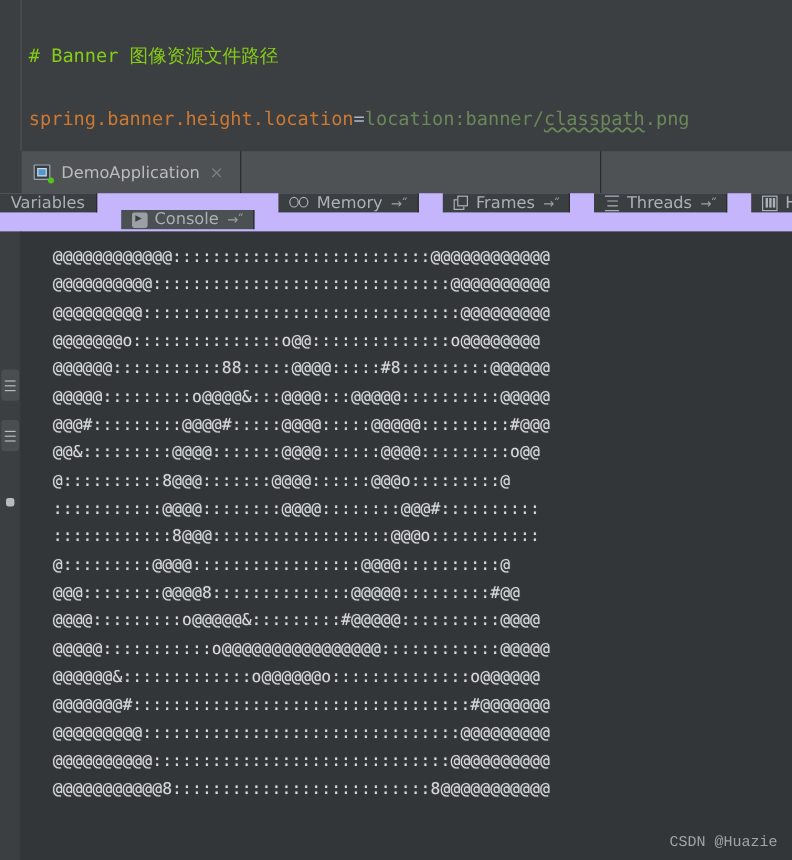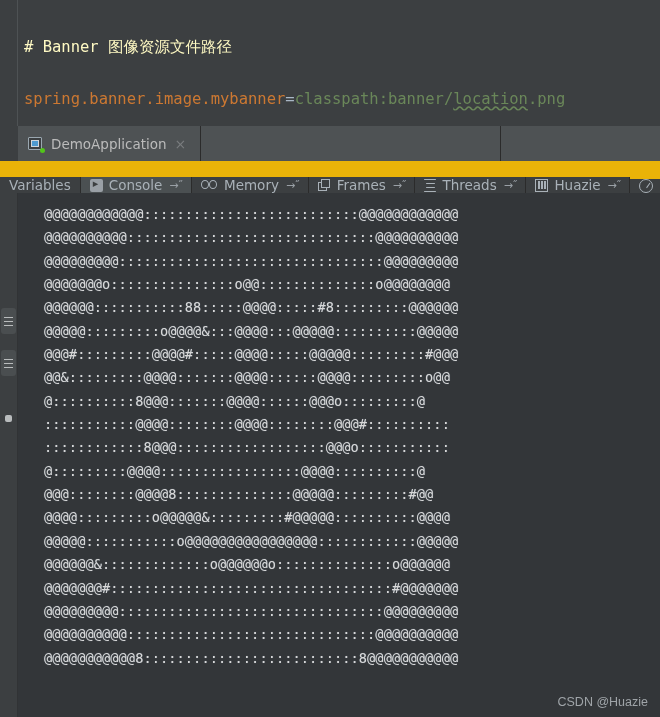--- a/index.html
+++ b/index.html
@@ -27,21 +27,21 @@
     background: #3c3f41;
     border-right: 1px solid #4e5254;
   }
   .editor-lines {
     position: absolute; left: 24px; top: 8px;
     font-family: "DejaVu Sans Mono", "Liberation Mono", monospace;
     font-size: 15.5px;
     line-height: 26px;
     white-space: pre;
   }
-  .tok-comment { color: #fef9c3; }
+  .tok-comment { color: #84cc16; }
   .tok-key     { color: #cc7832; }
   .tok-eq      { color: #a9b7c6; }
   .tok-val     { color: #6a8759; }
   .tok-num     { color: #6897bb; }
   .squiggle {
     text-decoration: underline wavy #6a8759;
     text-decoration-skip-ink: none;
   }
 
   
@@ -98,22 +98,22 @@
     background: #4e5254;
   }
   .tabstrip-sep {
     position: absolute; left: 500px; top: 0; width: 1px; height: 35px;
     background: #2b2b2b;
   }
 
   
   .dbgtabs {
     position: absolute; left: 0; top: 35px; width: 660px; height: 32px;
-    background: #eab308;
-    display: flex; align-items: flex-end;
+    background: #c4b5fd;
+    display: flex; align-items: flex-start; gap: 20px;
   }
   .dbgtab {
     display: flex; align-items: center;
     padding: 0 9px;
     color: #a9b1b8; font-size: 13.5px;
     border-right: 1px solid #2b2b2b;
     white-space: nowrap;
     background: #3c3f41;
   }
   .dbgtab.active { background: #4b5052; margin-top: 14px; }
@@ -162,21 +162,21 @@
     font-size: 13.6px;
     line-height: 23.35px;
     letter-spacing: 0.1px;
     color: #d8d8d8;
     white-space: pre;
     text-shadow: 0 0 1px rgba(160,180,200,.55);
   }
   .watermark {
     position: absolute; right: 12px; bottom: 8px;
     color: #9fa4a8; font-size: 12.5px;
-    font-family: Liberation Sans, sans-serif;
+    font-family: Liberation Mono, monospace;
   }
 
   
   .ic { display: inline-block; position: relative; }
   .ic-console { width: 13px; height: 13px; background: #9aa0a6; border-radius: 2px; }
   .ic-console:after {
     content: "\25B8"; position: absolute; left: 3px; top: -2px;
     color: #3c3f41; font-size: 11px; line-height: 14px;
   }
   .ic-watches { width: 17px; height: 10px; }
@@ -215,21 +215,21 @@
 </style>
 </head>
 <body>
 
 <div id="app">
 
   <div class="editor">
     <div class="editor-gutter"></div>
     <div class="editor-lines">
 <div><span class="tok-comment"># Banner 图像资源文件路径</span></div>
-<div><span class="tok-key">spring.banner.image.mybanner</span><span class="tok-eq">=</span><span class="tok-val">classpath:banner/</span><span class="tok-val squiggle">location</span><span class="tok-val">.png</span></div>
+<div><span class="tok-key">spring.banner.height.location</span><span class="tok-eq">=</span><span class="tok-val">location:banner/</span><span class="tok-val squiggle">classpath</span><span class="tok-val">.png</span></div>
 <div><span class="tok-key">spring.banner.image.width</span><span class="tok-eq">=</span><span class="tok-num">50</span></div>
 <div><span class="tok-key">spring.banner.image.height</span><span class="tok-eq">=</span><span class="tok-num">20</span></div>
     </div>
   </div>
 
   <div class="toolwindow">
 
     <div class="tabstrip">
       <div class="tabstrip-rest"></div>
       <div class="tabstrip-sep"></div>

